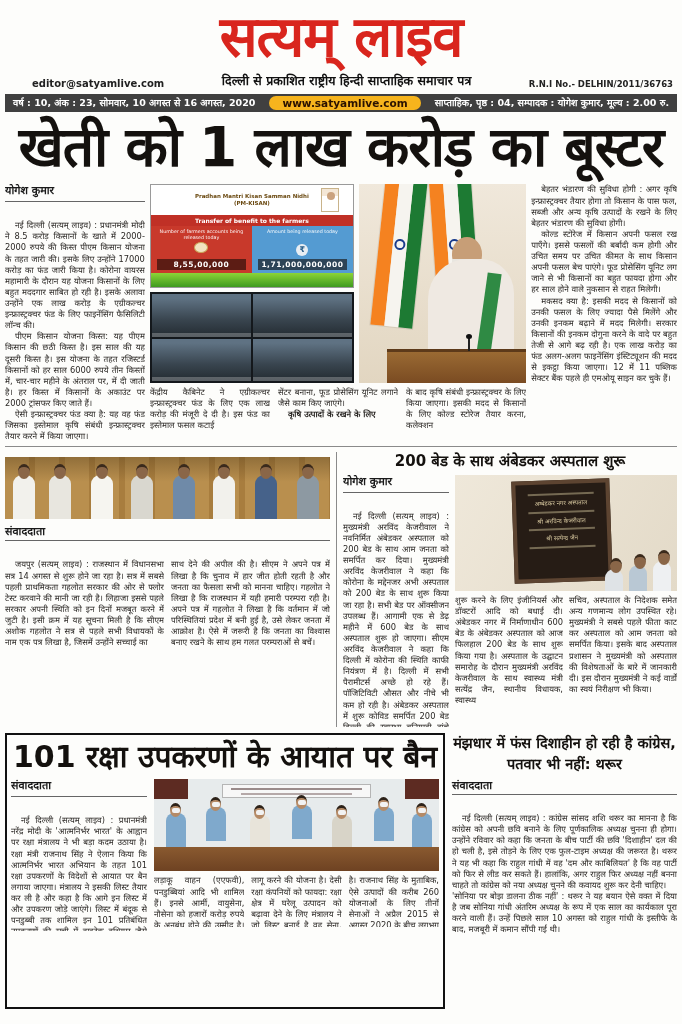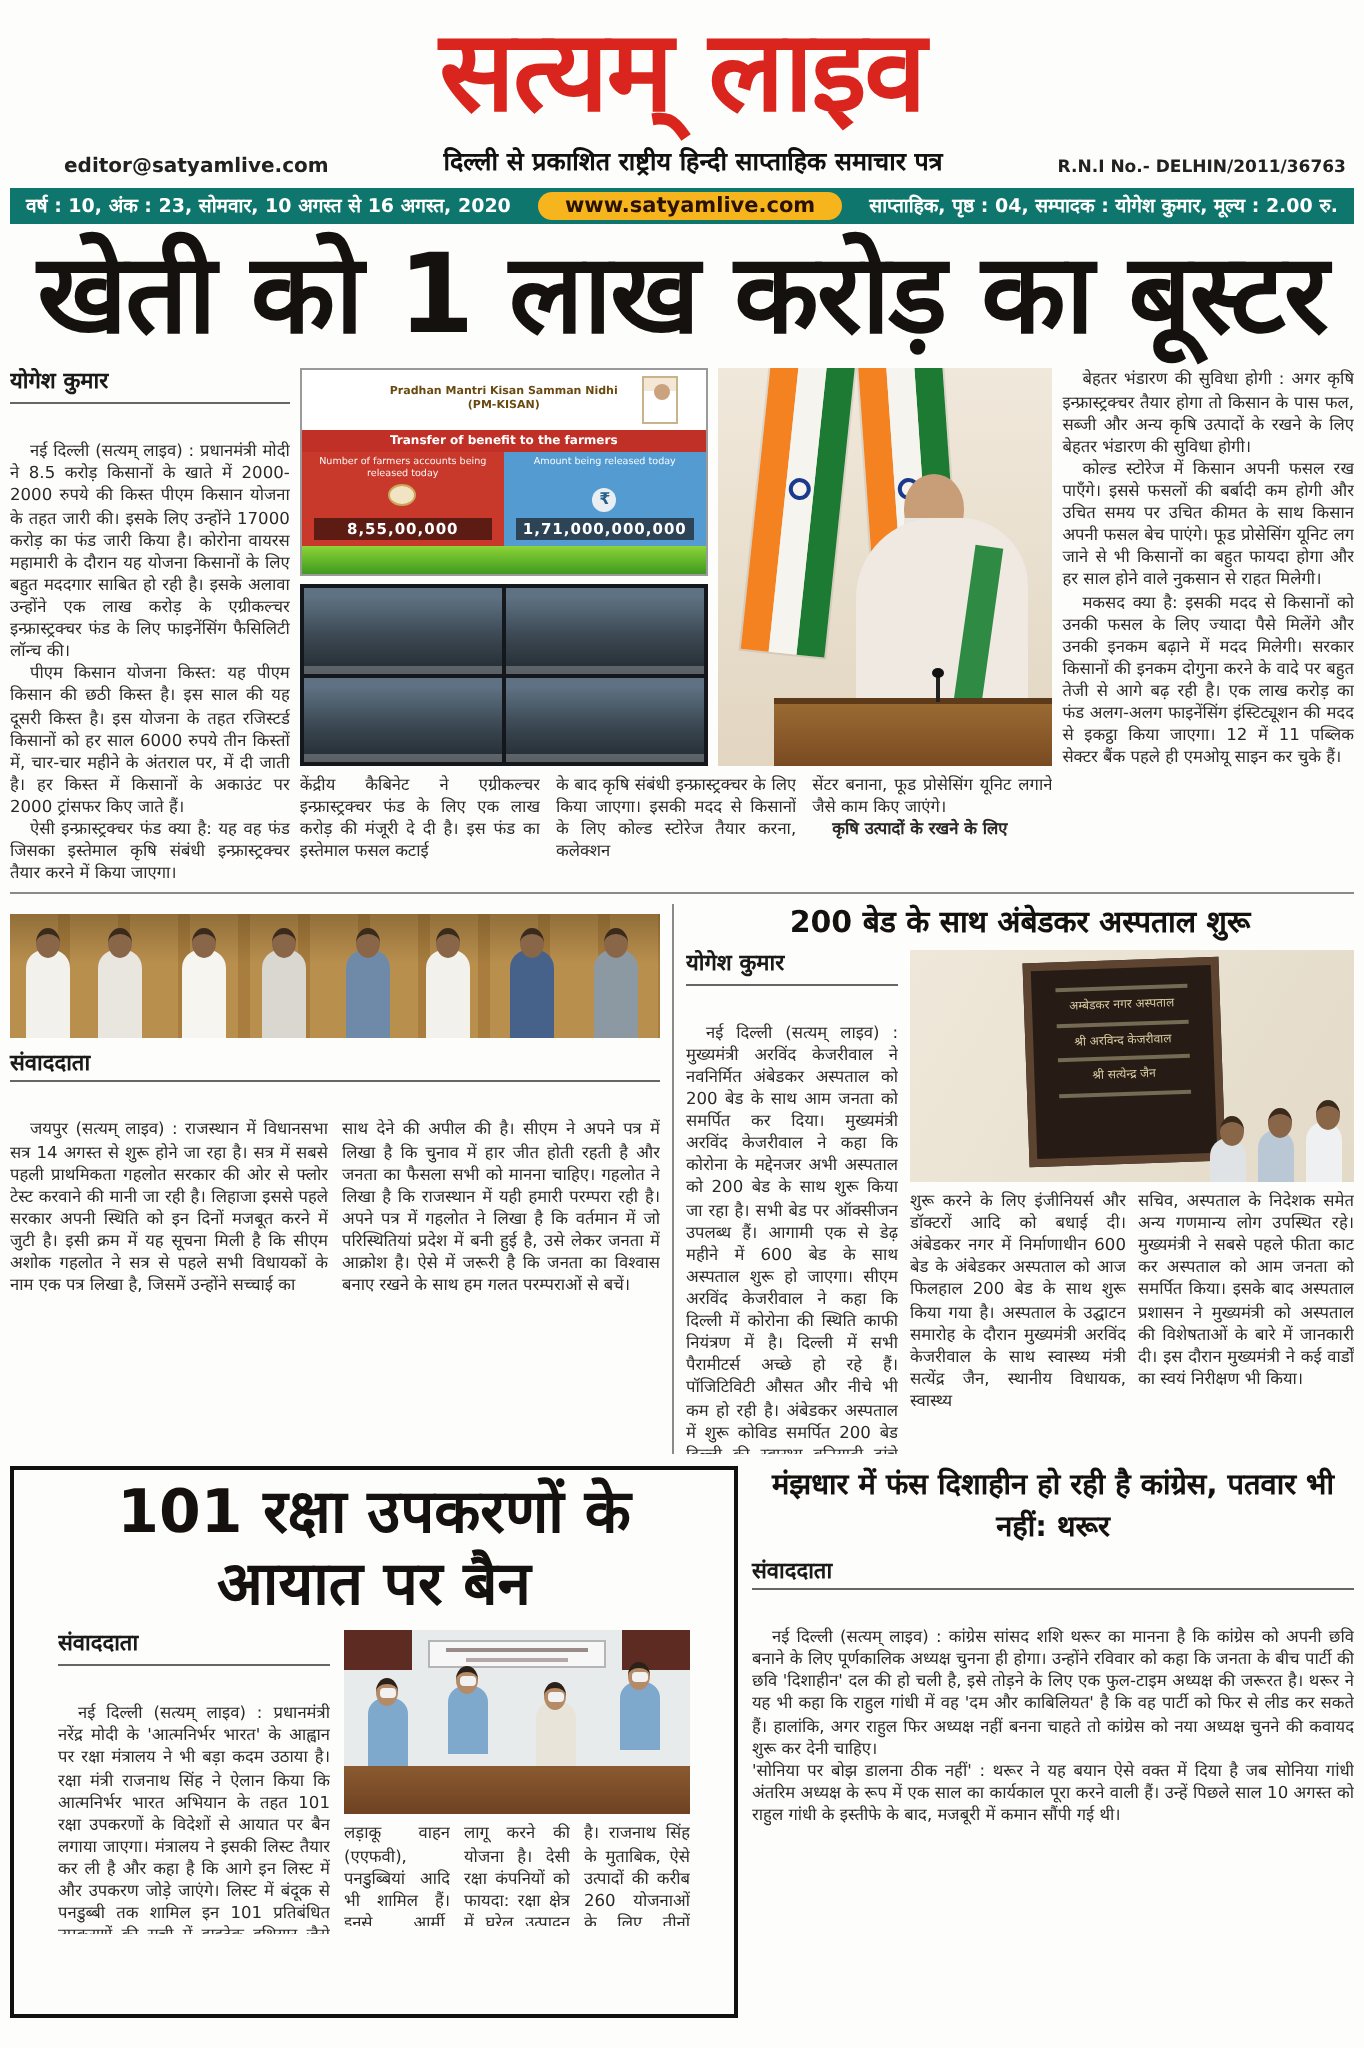--- a/index.html
+++ b/index.html
@@ -7,21 +7,21 @@
   body { font-family:"DejaVu Sans", sans-serif; }
   .page { width:682px; height:1024px; margin:0 auto; background:#fdfdfb; color:#2c2926;
           padding:6px 5px 0; overflow:hidden; position:relative; }
 
   
   .paper-title { text-align:center; color:#d9251d; font-size:56px; font-weight:bold; line-height:1.12; letter-spacing:-1px; }
   .mast-row { display:flex; justify-content:space-between; align-items:flex-end; padding:3px 4px 5px;margin-left:23px; }
   .mast-email { font-size:10px; font-weight:bold; color:#222; }
   .mast-tagline { font-size:12.5px; font-weight:bold; color:#111; }
   .mast-rni { font-size:8.5px; font-weight:bold; color:#222; }
-  .infobar { background:#0f766e; color:#fff; display:flex; justify-content:space-between; align-items:center;
+  .infobar { background:#404040; color:#fff; display:flex; justify-content:space-between; align-items:center;
              padding:2px 8px; font-size:9.5px; font-weight:bold; }
   .pill { background:#f6b41d; color:#2a1200; padding:1px 13px; border-radius:10px; font-size:10.5px; font-weight:bold; }
 
   
   .lead-headline { text-align:center; font-size:55px; font-weight:900; color:#14110e; line-height:1.25; margin:1px 0 3px; letter-spacing:-1px; }
   .lead-body { display:flex; gap:5px; }
   .news { font-size:8.3px; line-height:1.34; text-align:justify; overflow:hidden; }
   .para { text-indent:10px; }
   .byline { font-size:11px; font-weight:bold; border-bottom:1px solid #666; padding-bottom:2px; margin-bottom:18px; color:#1a1a1a; }
   .lead-left  { width:142px; height:256px; }
@@ -94,21 +94,21 @@
   .plaque-photo { height:116px; position:relative; background:linear-gradient(120deg,#efe8da,#e3dac8); overflow:hidden; }
   .plaque { position:absolute; left:26%; top:4%; width:44%; height:88%; background:#261c15; border:4px solid #5d4431;
             transform:rotate(-2deg); padding:6px 4px; text-align:center; }
   .pl-line { color:#d8c9a0; font-size:6px; line-height:1.6; white-space:nowrap; overflow:hidden; }
   .pl-bar { height:2px; background:rgba(216,201,160,.45); margin:3px 8px; }
   .hosp-cols { display:flex; gap:6px; margin-top:4px; }
   .hosp-cols .news { flex:1; height:128px; }
 
   
   .section3 { display:flex; gap:7px; margin-top:6px; }
-  .def-box { width:364px; border:2px solid #111; padding:4px 22px 5px; }
+  .def-box { width:440px; border:2px solid #111; padding:4px 4px 5px; }
   .def-head { font-size:30px; font-weight:900; text-align:center; line-height:1.2; color:#14110e; margin-bottom:4px; }
   .def-body { display:flex; gap:7px; }
   .def-col1 { width:136px; height:152px; }
   .def-right { flex:1; }
   .def-photo { height:92px; position:relative; background:#e7ebec; overflow:hidden; }
   .def-banner { position:absolute; top:5px; left:24%; width:52%; height:14px; background:#f7f7f7; border:1px solid #b5b5b5; }
   .def-banner:before { content:""; position:absolute; top:3px; left:8px; right:8px; height:2px; background:#9a8b8b; }
   .def-banner:after { content:""; position:absolute; top:8px; left:18px; right:18px; height:2px; background:#b5a8a8; }
   .def-panel { position:absolute; top:0; width:34px; height:20px; background:#5d2b22; }
   .def-panel.pl { left:0; } .def-panel.pr { right:0; }
@@ -202,25 +202,25 @@
           <div class="modi-body"></div>
           <div class="stole"></div>
           <div class="podium">
             <div class="mic"></div>
           </div>
         </div>
       </div>
 
       <div class="caption-row">
         <div class="cap">केंद्रीय कैबिनेट ने एग्रीकल्चर इन्फ्रास्ट्रक्चर फंड के लिए एक लाख करोड़ की मंजूरी दे दी है। इस फंड का इस्तेमाल फसल कटाई</div>
-        <div class="cap">के बाद कृषि संबंधी इन्फ्रास्ट्रक्चर के लिए किया जाएगा। इसकी मदद से किसानों के लिए कोल्ड स्टोरेज तैयार करना, कलेक्शन</div>
         <div class="cap">
           <span>सेंटर बनाना, फूड प्रोसेसिंग यूनिट लगाने जैसे काम किए जाएंगे।</span>
           <span class="cap-bold" style="display:block">कृषि उत्पादों के रखने के लिए</span>
         </div>
+        <div class="cap">के बाद कृषि संबंधी इन्फ्रास्ट्रक्चर के लिए किया जाएगा। इसकी मदद से किसानों के लिए कोल्ड स्टोरेज तैयार करना, कलेक्शन</div>
       </div>
     </div>
 
     <div class="news lead-right">
       <p class="para">बेहतर भंडारण की सुविधा होगी : अगर कृषि इन्फ्रास्ट्रक्चर तैयार होगा तो किसान के पास फल, सब्जी और अन्य कृषि उत्पादों के रखने के लिए बेहतर भंडारण की सुविधा होगी।</p>
       <p class="para">कोल्ड स्टोरेज में किसान अपनी फसल रख पाएँगे। इससे फसलों की बर्बादी कम होगी और उचित समय पर उचित कीमत के साथ किसान अपनी फसल बेच पाएंगे। फूड प्रोसेसिंग यूनिट लग जाने से भी किसानों का बहुत फायदा होगा और हर साल होने वाले नुकसान से राहत मिलेगी।</p>
       <p class="para">मकसद क्या है: इसकी मदद से किसानों को उनकी फसल के लिए ज्यादा पैसे मिलेंगे और उनकी इनकम बढ़ाने में मदद मिलेगी। सरकार किसानों की इनकम दोगुना करने के वादे पर बहुत तेजी से आगे बढ़ रही है। एक लाख करोड़ का फंड अलग-अलग फाइनेंसिंग इंस्टिट्यूशन की मदद से इकट्ठा किया जाएगा। 12 में 11 पब्लिक सेक्टर बैंक पहले ही एमओयू साइन कर चुके हैं।</p>
     </div>
   </section>
 

